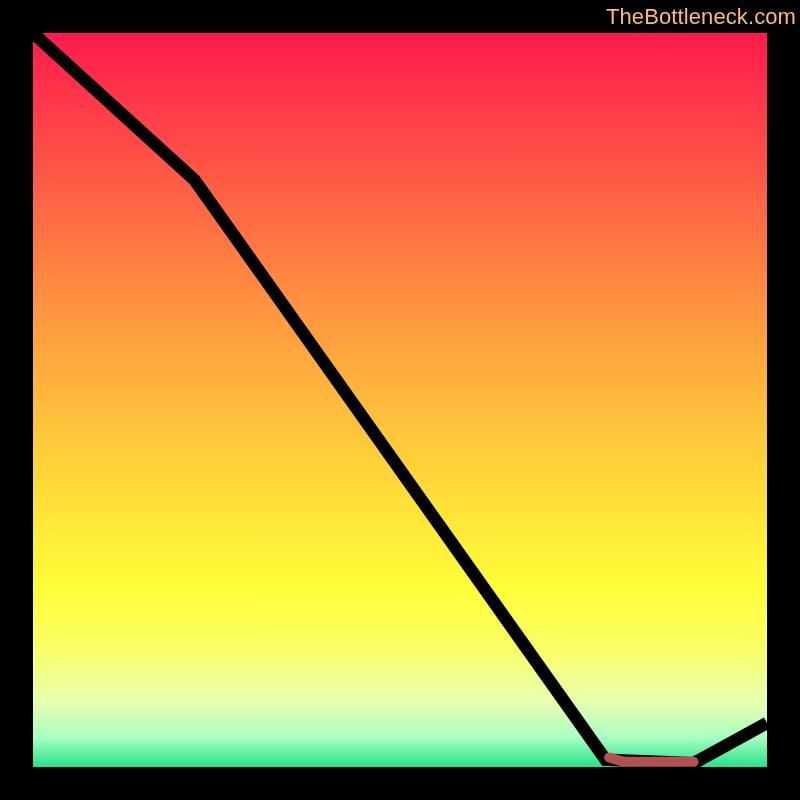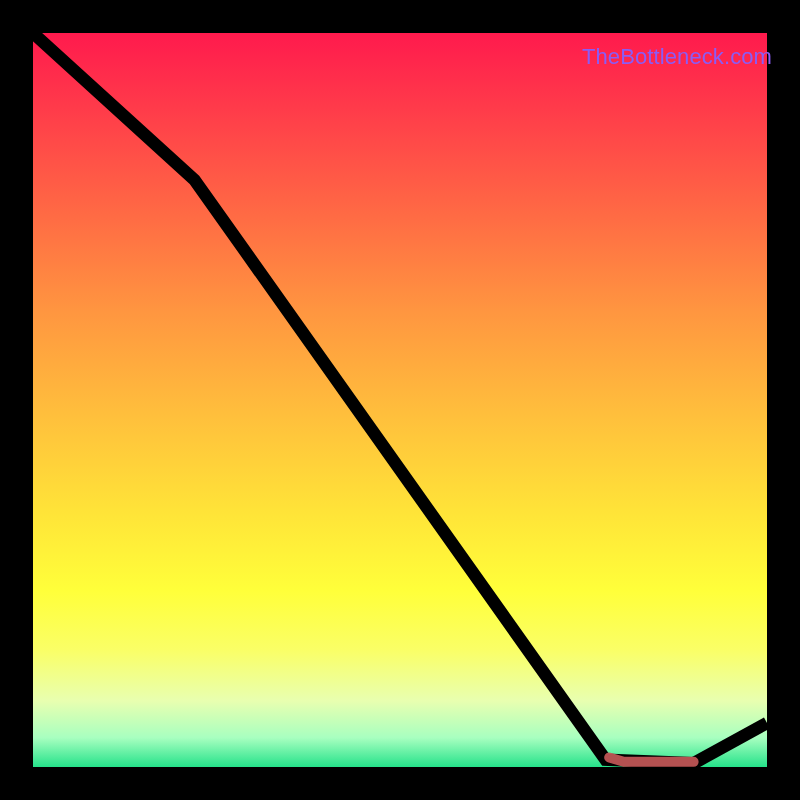--- a/index.html
+++ b/index.html
@@ -13,27 +13,26 @@
   }
   .frame {
     position: relative;
     width: 800px;
     height: 800px;
     background: #000;
   }
   .watermark {
     position: absolute;
     top: 4px;
-    right: 28px;
-    color: #8b5cf6;
+    right: 4px;
+    color: #fdba74;
     font-size: 22px;
     letter-spacing: 0.1px;
     z-index: 50;
     user-select: none;
-    margin-top: 40px;
   }
   .plot-area {
     position: absolute;
     left: 33px;
     top: 33px;
     width: 734px;
     height: 734px;
     background: linear-gradient(to bottom,
       #ff1a4d 0%,
       #ff3a4a 10%,

